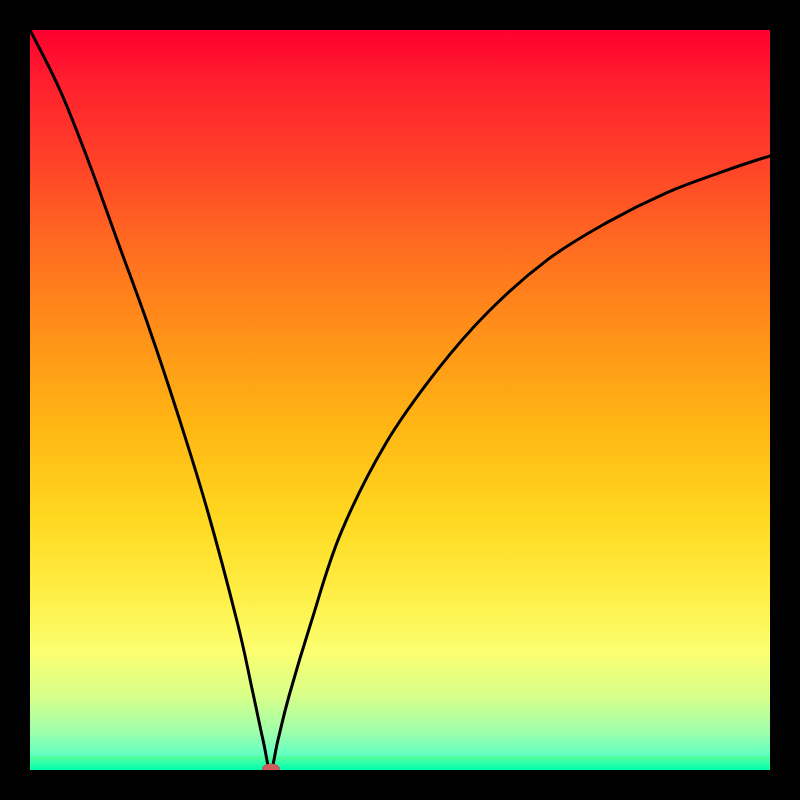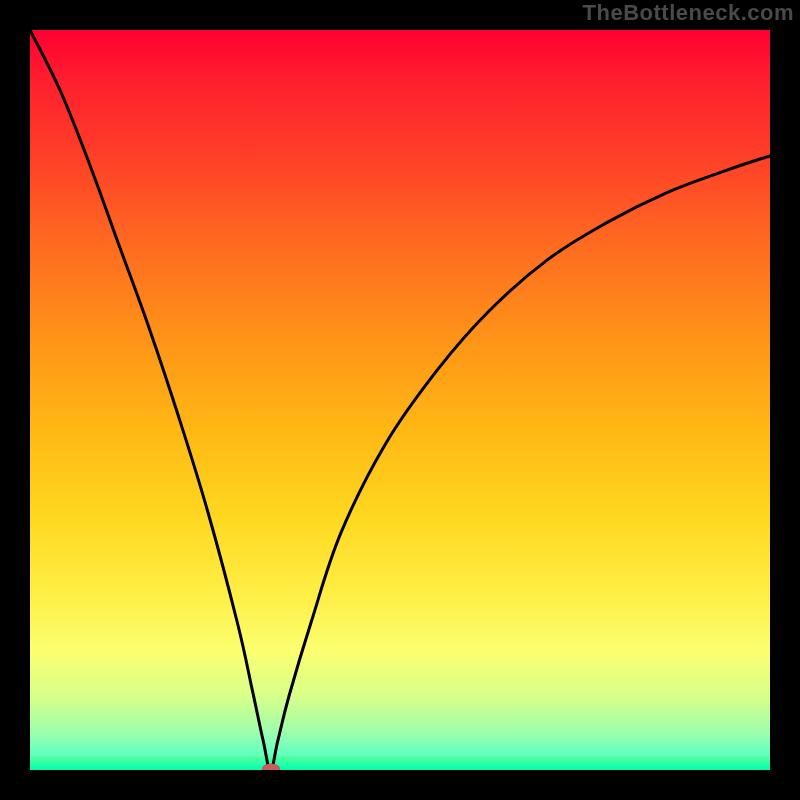--- a/index.html
+++ b/index.html
@@ -76,21 +76,20 @@
     border-radius: 50%;
     transform: translate(-50%, -50%);
     box-shadow: 0 0 0 0.5px rgba(0,0,0,0.15) inset;
   }
 </style>
 </head>
 <body>
 
 <div class="frame">
 
-  <div class="watermark">TheBottleneck.com</div>
 
   <div class="plot-area">
     <div class="gradient"></div>
     <div class="green-band"></div>
 
     <svg class="curve" viewBox="0 0 740 740" preserveAspectRatio="none">
       <path id="curve-path" fill="none" stroke="#000" stroke-width="3" stroke-linecap="round" stroke-linejoin="round" d="M 0.00 0.00 C 5.33 10.66, 18.94 35.22, 29.60 59.20 C 40.26 83.18, 48.54 105.23, 59.20 133.20 C 69.86 161.17, 78.14 185.30, 88.80 214.60 C 99.46 243.90, 107.74 265.36, 118.40 296.00 C 129.06 326.64, 137.34 351.50, 148.00 384.80 C 158.66 418.10, 166.94 443.70, 177.60 481.00 C 188.26 518.30, 199.21 560.03, 207.20 592.00 C 215.19 623.97, 217.34 637.29, 222.00 658.60 C 226.66 679.91, 229.77 695.75, 233.10 710.40 C 236.43 725.05, 237.84 740.00, 240.50 740.00 C 243.16 740.00, 244.57 723.72, 247.90 710.40 C 251.23 697.08, 253.01 687.31, 259.00 666.00 C 264.99 644.69, 271.88 621.30, 281.20 592.00 C 290.52 562.70, 297.48 535.17, 310.80 503.20 C 324.12 471.23, 337.88 443.70, 355.20 414.40 C 372.52 385.10, 388.35 364.38, 407.00 340.40 C 425.65 316.42, 438.82 301.18, 458.80 281.20 C 478.78 261.22, 496.69 245.38, 518.00 229.40 C 539.31 213.42, 555.89 204.39, 577.20 192.40 C 598.51 180.41, 615.09 172.12, 636.40 162.80 C 657.71 153.48, 676.95 147.26, 695.60 140.60 C 714.25 133.94, 732.01 128.46, 740.00 125.80"></path>
     </svg>
 
     <div class="marker" id="min-marker" style="left: 240.5px; top: 738.52px;"></div>

